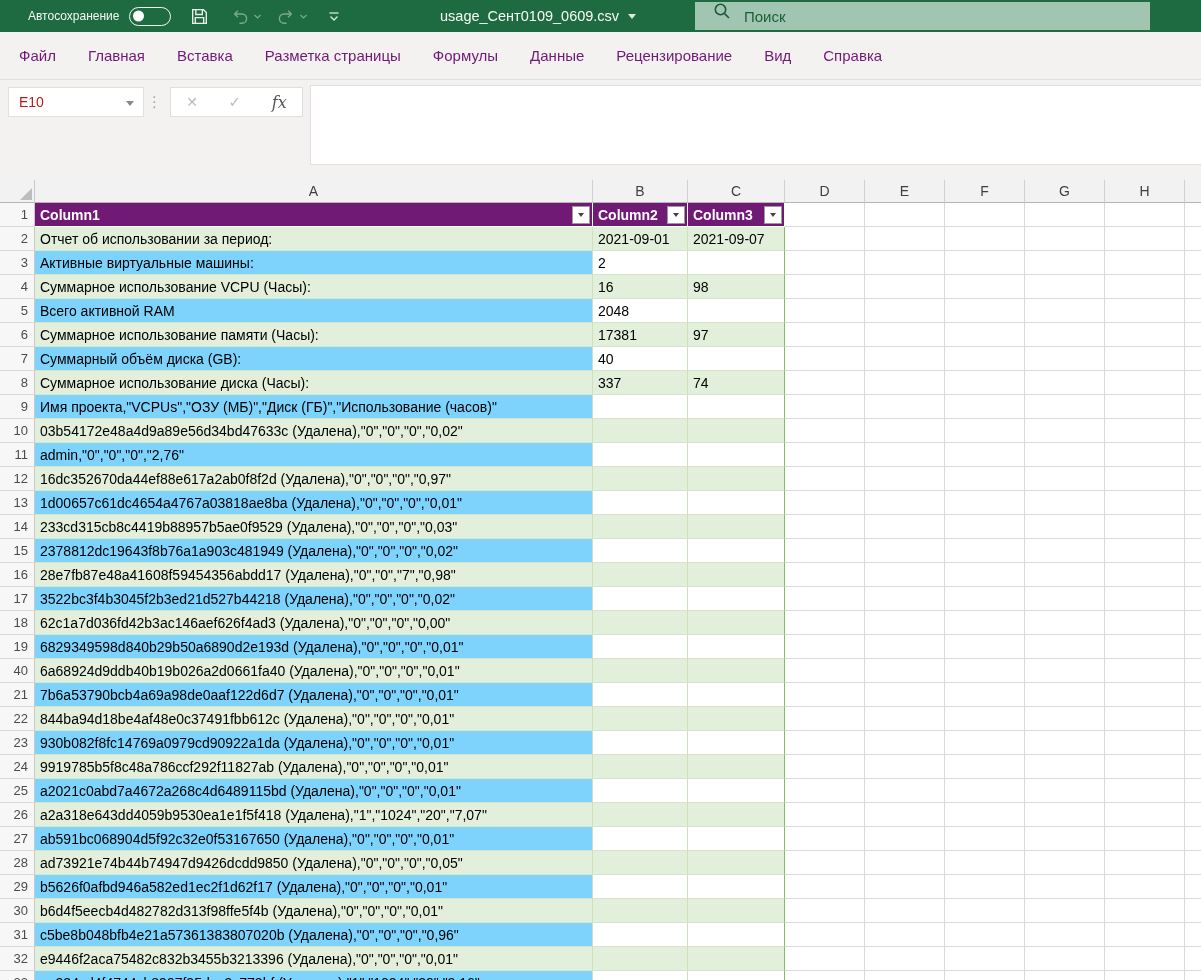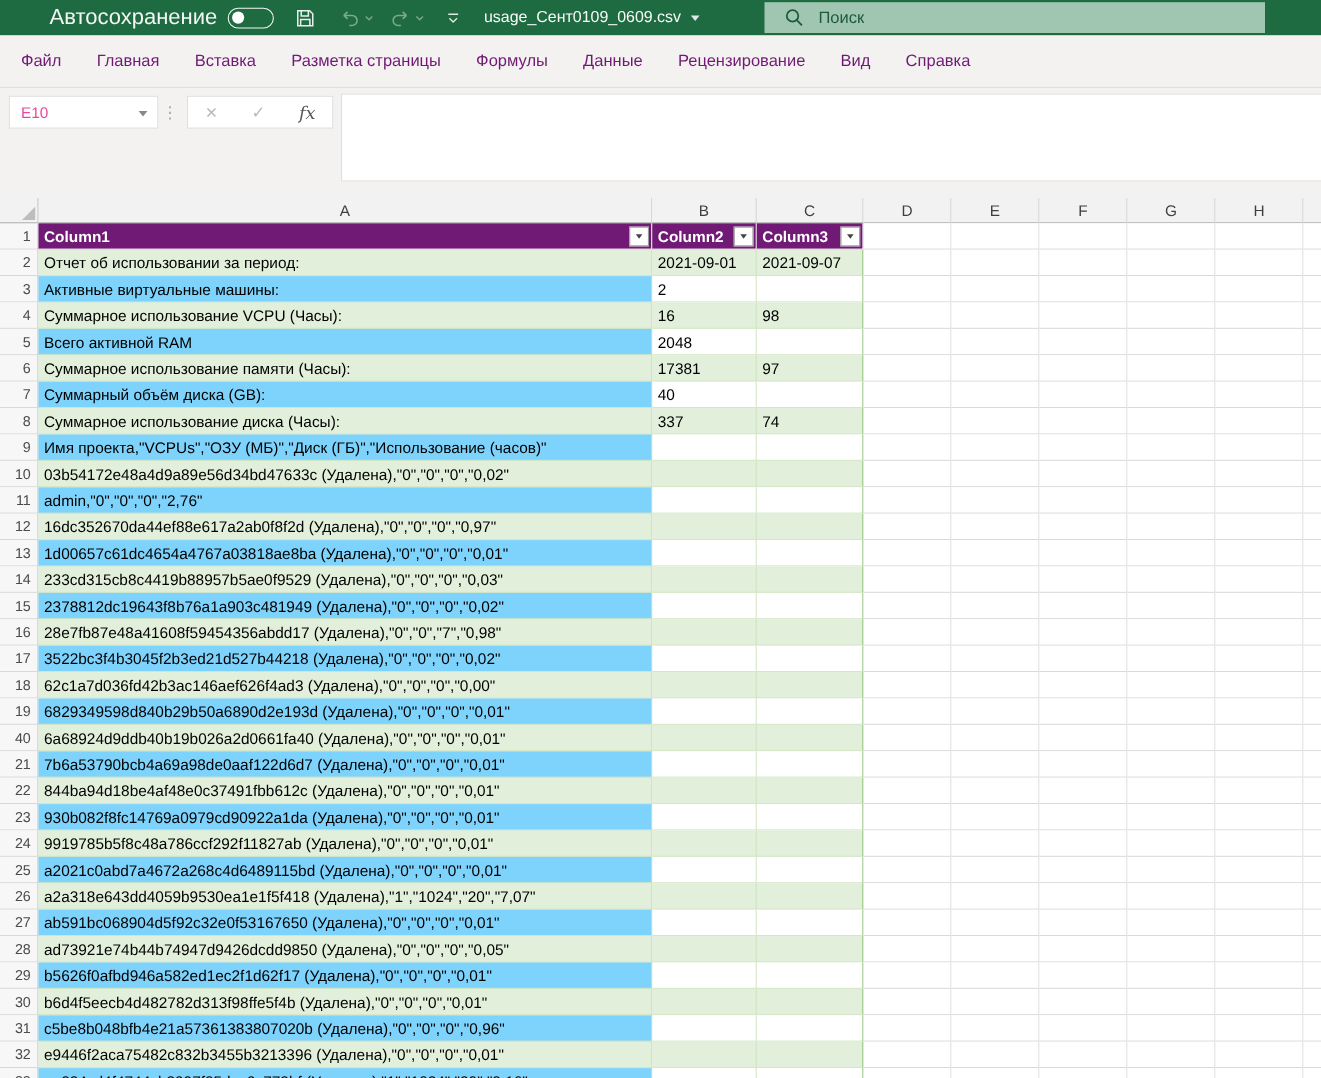--- a/index.html
+++ b/index.html
@@ -2,38 +2,38 @@
 <html><head>
 <meta charset="utf-8">
 <style>
   *{box-sizing:border-box;margin:0;padding:0}
   html,body{width:1201px;height:980px;overflow:hidden;background:#fff;
     font-family:"Liberation Sans","DejaVu Sans",sans-serif}
   .app{width:1201px;height:980px;position:relative}
 
   
   .titlebar{position:relative;height:32px;background:#1e6b42;display:flex;align-items:center;color:#fff}
-  .autosave-label{margin-left:45px;font-size:20px;color:rgba(255,255,255,.95);white-space:nowrap}
+  .autosave-label{margin-left:28px;font-size:12px;color:rgba(255,255,255,.95);white-space:nowrap}
   .toggle{margin-left:10px;width:42px;height:19px;border:1.5px solid rgba(255,255,255,.95);border-radius:10px;position:relative;cursor:pointer;flex:none}
   .toggle .knob{position:absolute;left:3px;top:50%;transform:translateY(-50%);width:11px;height:11px;border-radius:50%;background:#fff}
   .tb-btn{margin-left:16px;display:flex;align-items:center;cursor:pointer;flex:none}
   .tb-caret{margin-left:3px;display:flex;align-items:center}
   .filename{position:absolute;left:440px;top:0;height:32px;display:flex;align-items:center;font-size:14.5px;color:rgba(255,255,255,.97)}
   .fn-caret{margin-left:9px;width:0;height:0;border-left:4.5px solid transparent;border-right:4.5px solid transparent;border-top:5px solid rgba(255,255,255,.85)}
-  .search{position:absolute;left:695px;top:2px;width:455px;height:28px;background:#a0c6b1;display:flex;align-items:center;padding-left:18px;gap:13px}
+  .search{position:absolute;left:695px;top:2px;width:455px;height:28px;background:#a0c6b1;display:flex;padding-left:18px;gap:13px}
   .search input{border:none;background:transparent;outline:none;font-size:15px;color:#14502f;width:330px}
   .search input::placeholder{color:#1d5c3a;opacity:1}
 
   
   .tabs{height:48px;background:#f3f2f1;display:flex;align-items:center;padding-left:3px;border-bottom:1px solid #e1dfdd}
   .tab{padding:0 16px;font-size:15px;color:#701a75;height:100%;display:flex;align-items:center;cursor:pointer;white-space:nowrap}
 
   
   .frow{position:relative;height:100px;background:#f3f2f1}
-  .namebox{position:absolute;left:8px;top:7px;width:136px;height:30px;background:#fff;border:1px solid #e1dfdd;display:flex;align-items:center;padding-left:10px;font-size:14px;color:#ec4899;cursor:pointer}
+  .namebox{position:absolute;left:8px;top:7px;width:136px;height:30px;background:#fff;border:1px solid #e1dfdd;display:flex;align-items:center;padding-left:10px;font-size:14px;color:#b91c1c;cursor:pointer}
   .nb-caret{position:absolute;right:9px;top:13px;width:0;height:0;border-left:4px solid transparent;border-right:4px solid transparent;border-top:5px solid #8a8886}
   .dots{position:absolute;left:147px;top:7px;height:30px;display:flex;align-items:center;color:#a8a6a4;font-size:15px}
   .fxpanel{position:absolute;left:170px;top:7px;width:133px;height:30px;background:#fff;border:1px solid #e1dfdd;display:flex;align-items:center;justify-content:space-around}
   .btn-x{color:#bcbab8;font-size:14px;cursor:pointer}
   .btn-check{color:#bcbab8;font-size:15px;cursor:pointer}
   .btn-fx{font-family:"DejaVu Serif",serif;font-style:italic;color:#555;font-size:16px;cursor:pointer}
   .fbar{position:absolute;left:310px;top:5px;right:0;height:80px;background:#fff;border:1px solid #e1dfdd;border-right:none;padding:4px 8px;font-size:14px;outline:none}
 
   
   .colstrip{display:flex;height:23px}

